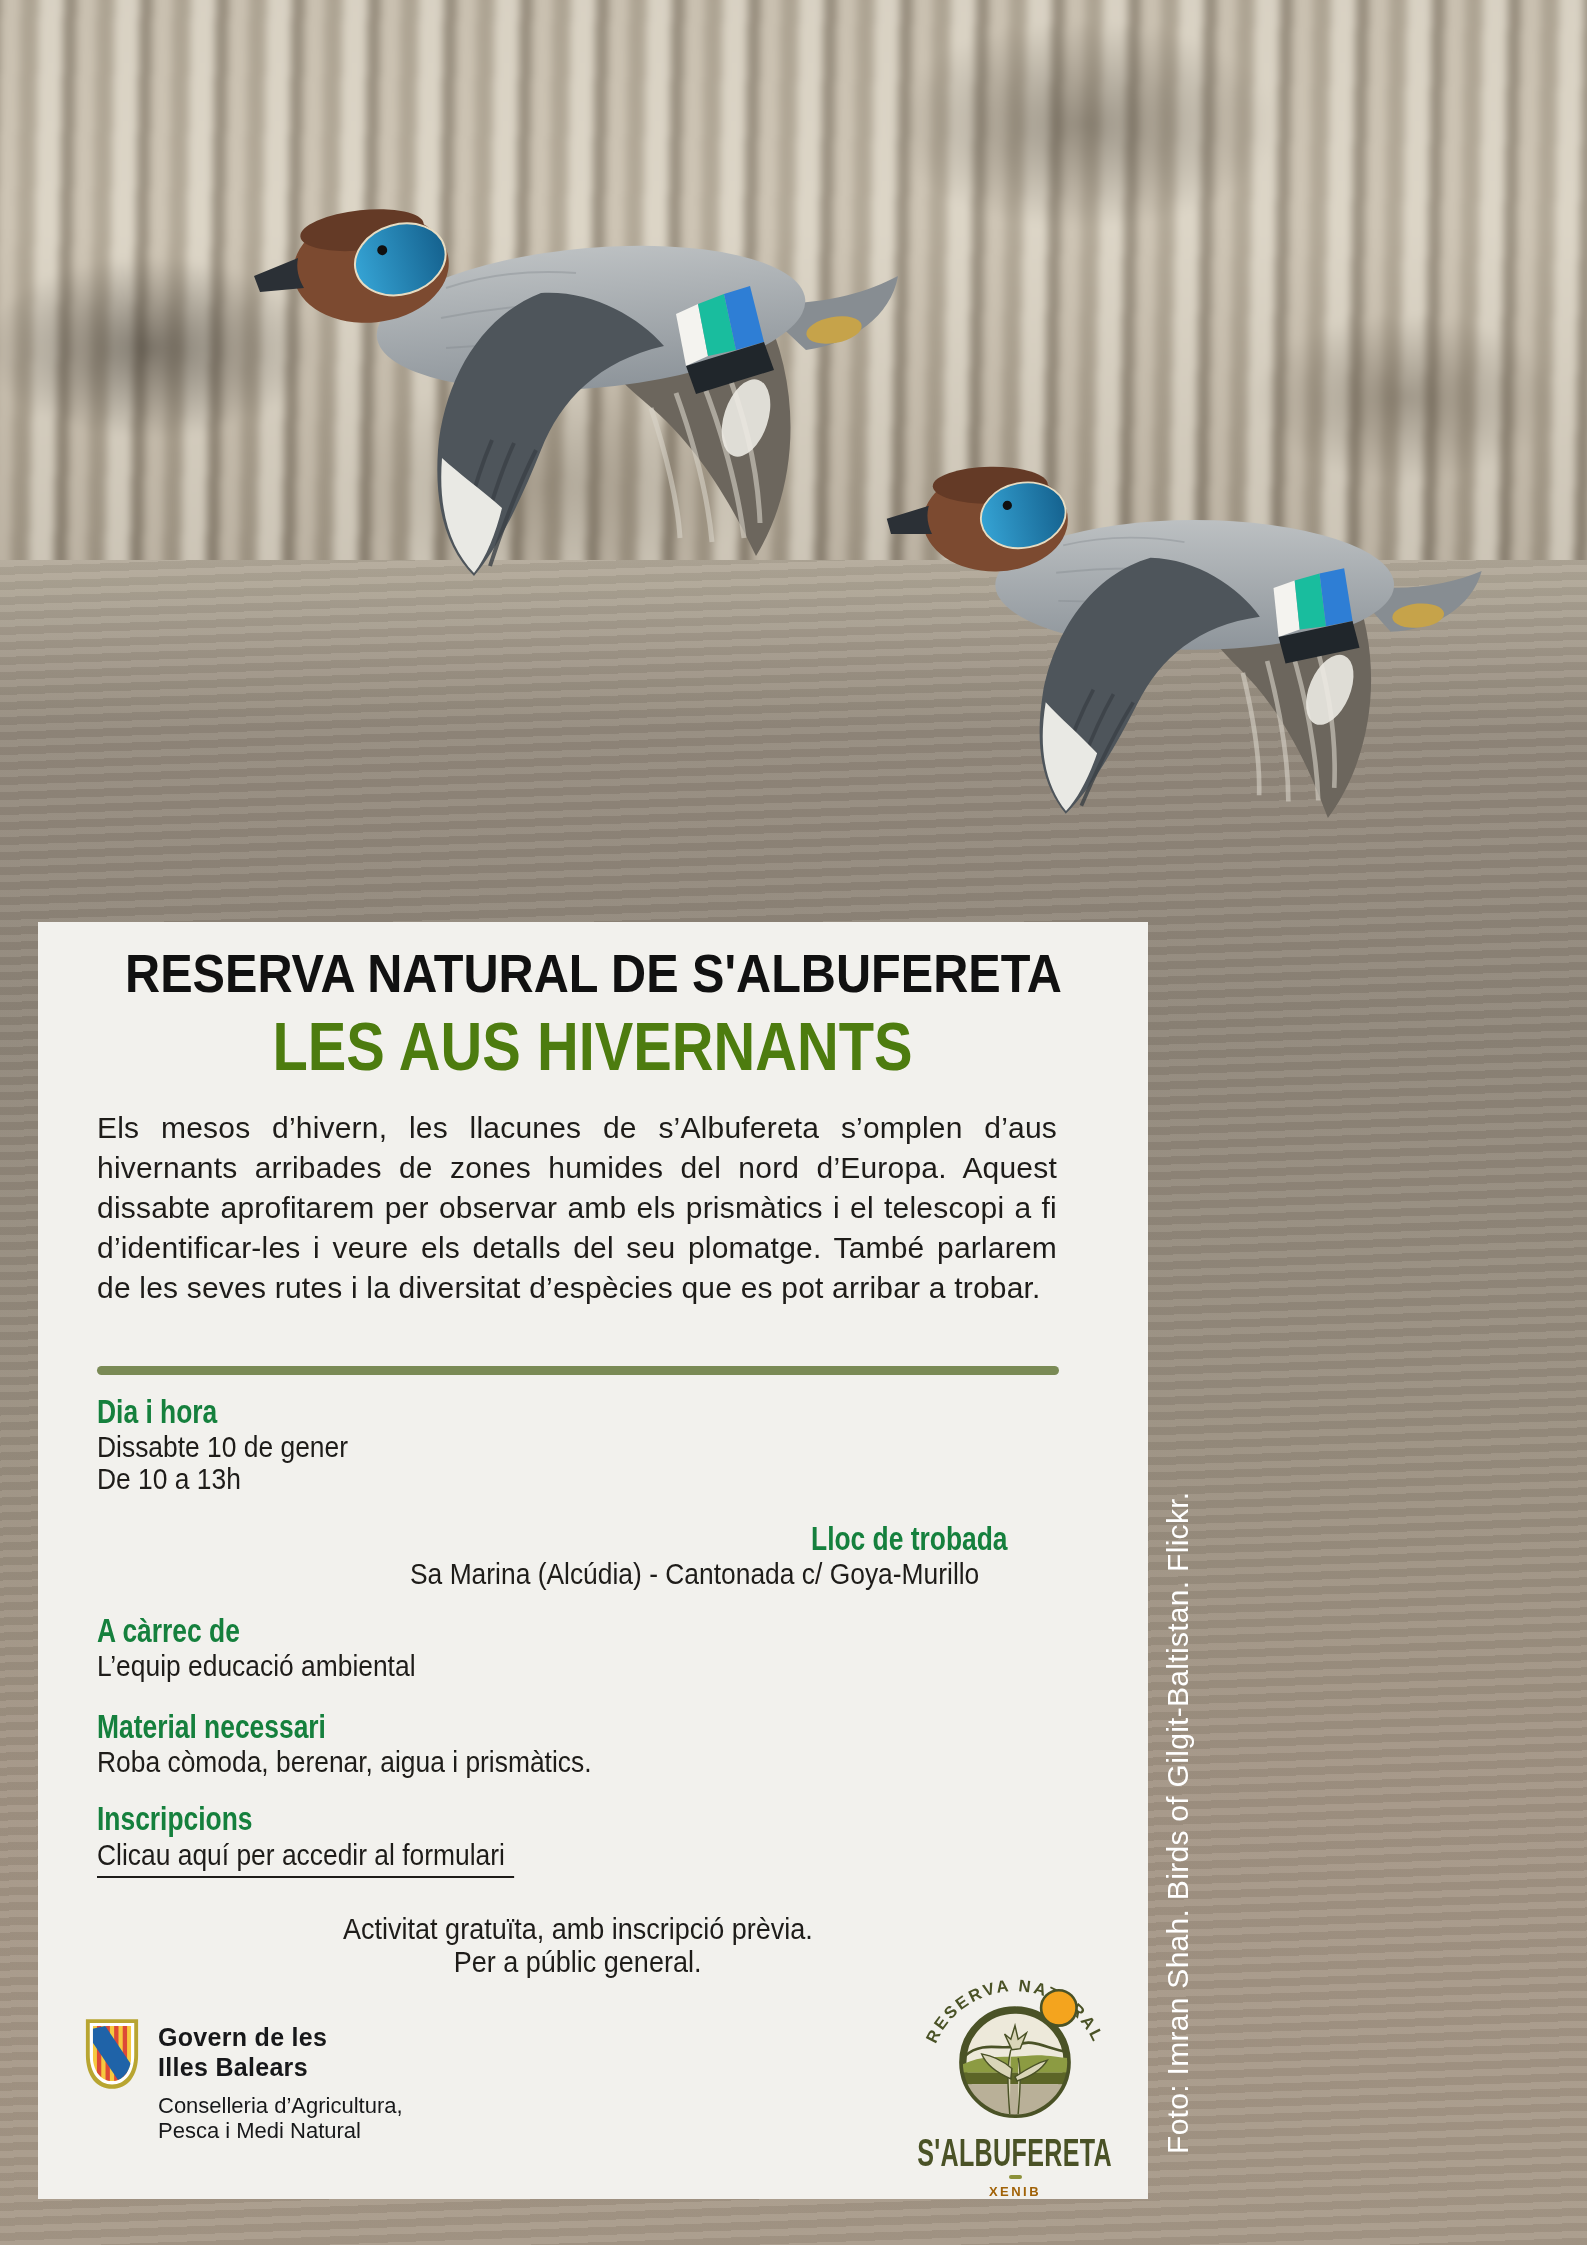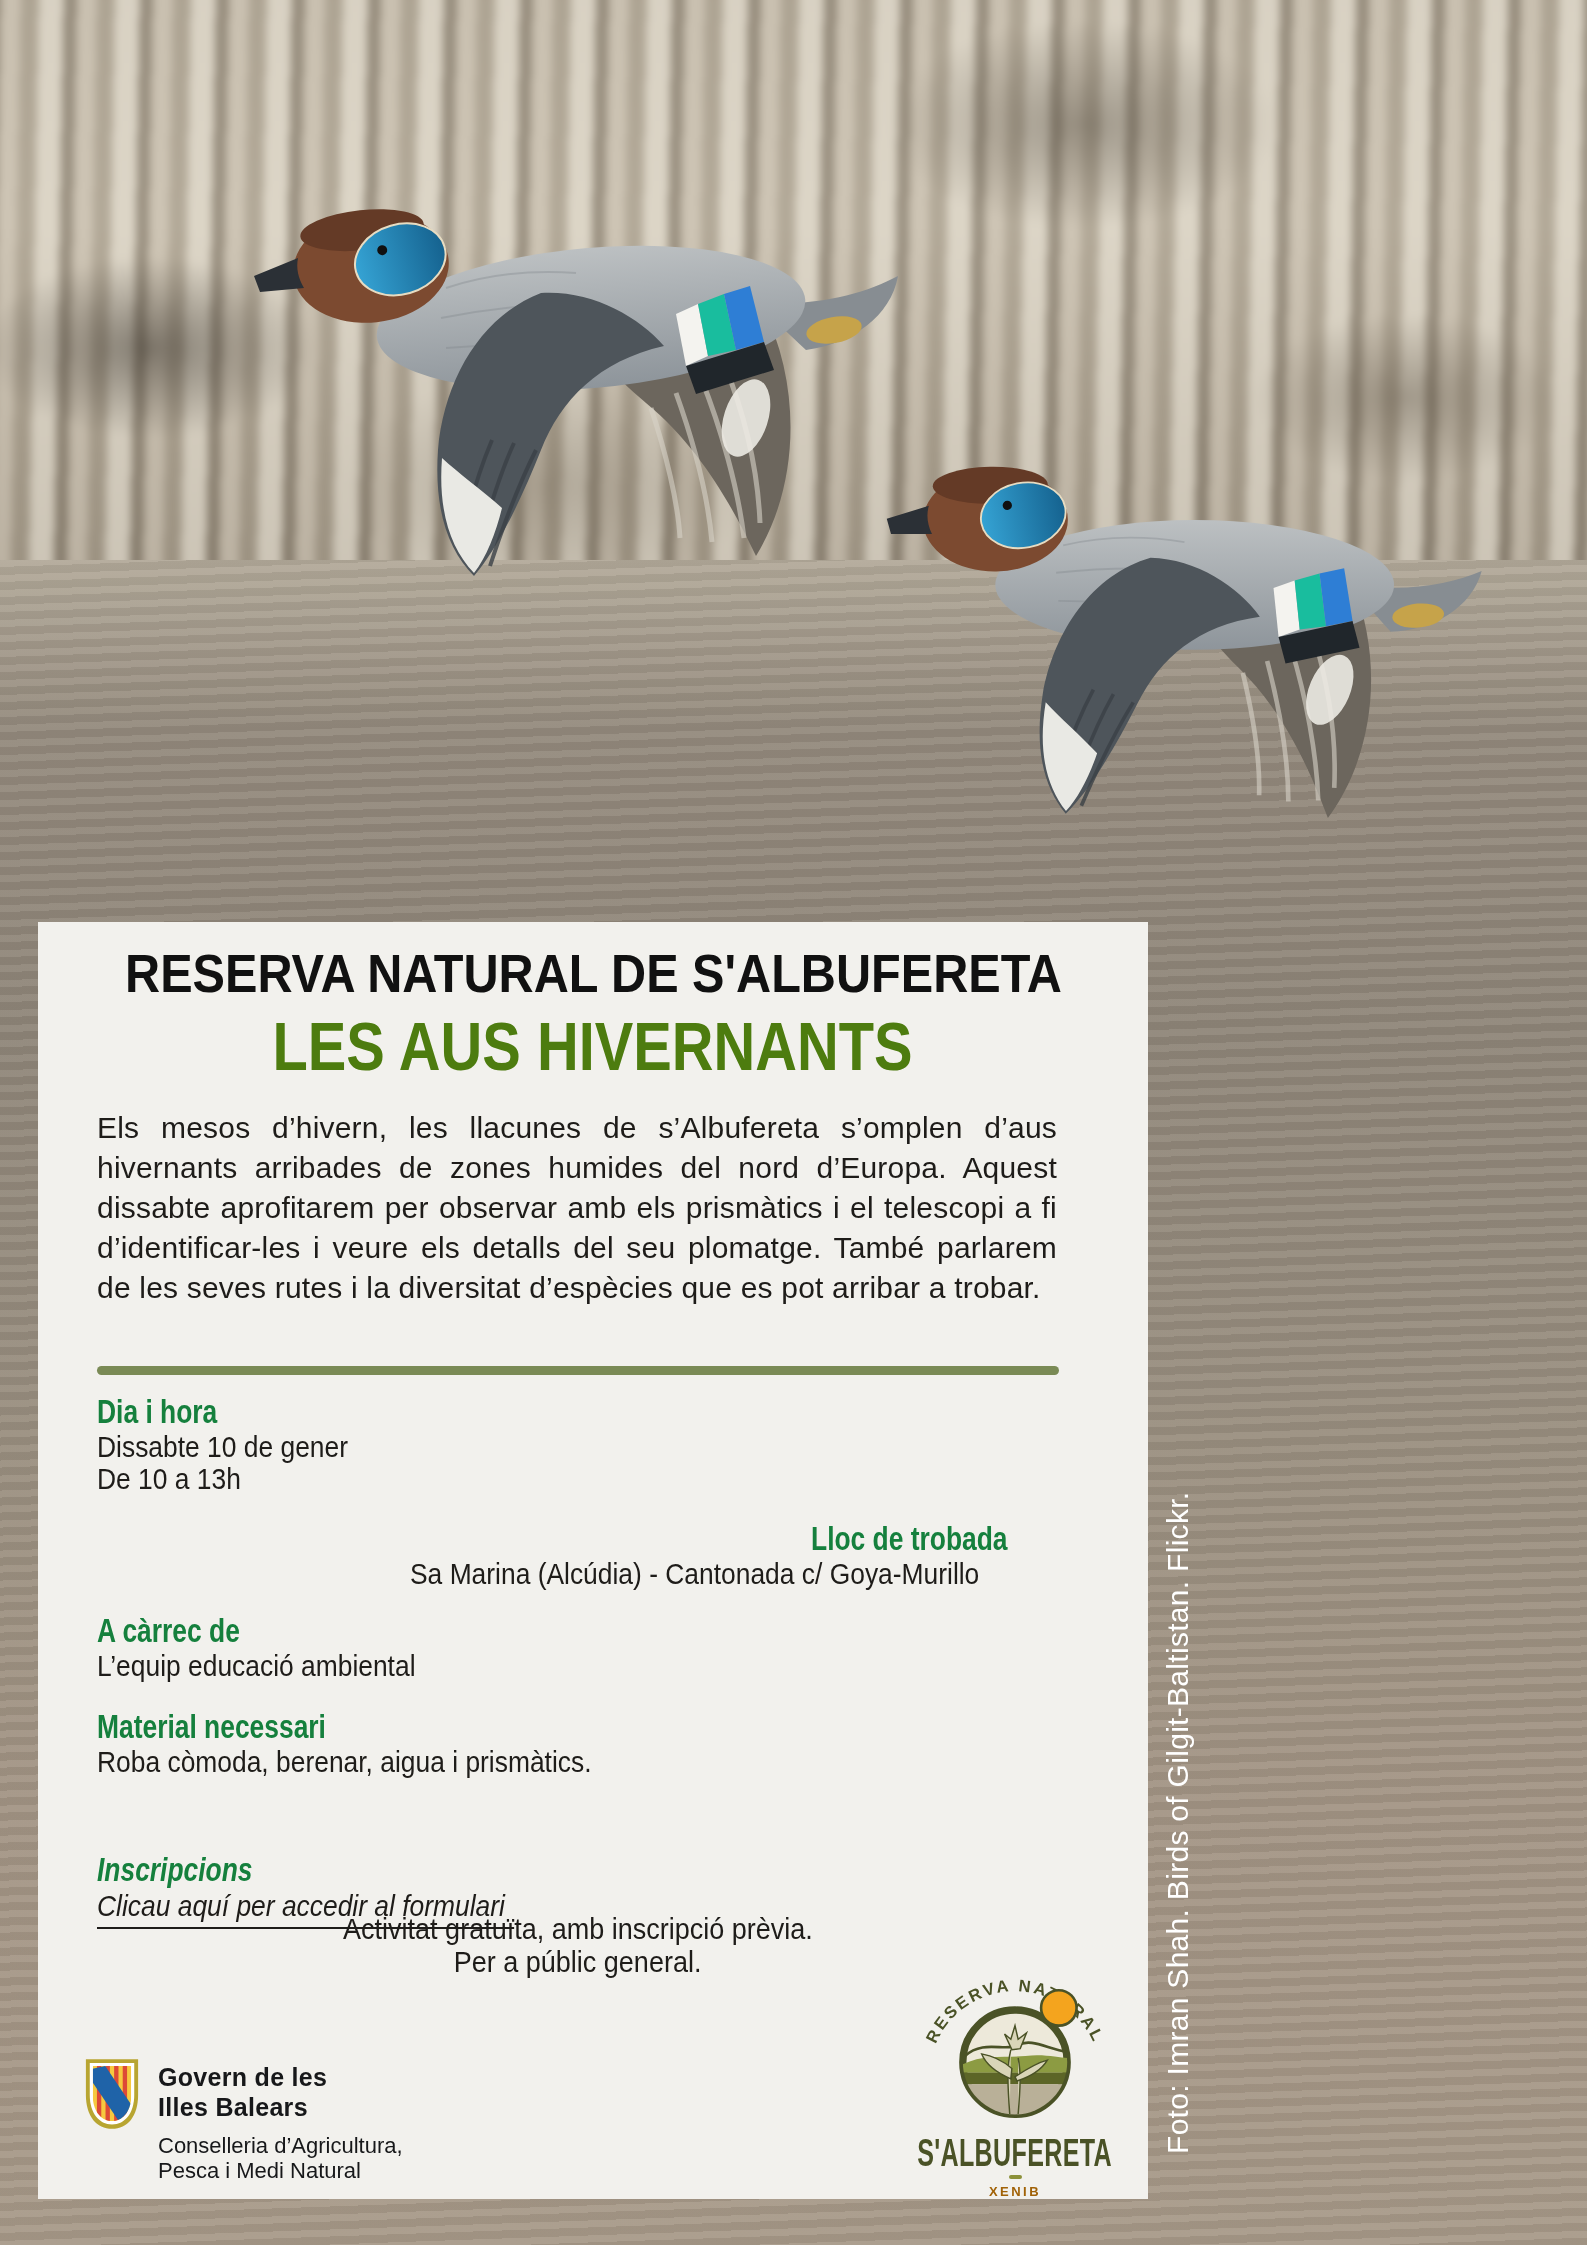--- a/index.html
+++ b/index.html
@@ -47,29 +47,29 @@
   .subtitle .cx{transform:scaleX(.85);}
   .intro{position:absolute; left:59px; top:186px; width:960px;
     font-size:30px; line-height:40px; color:#1E1C19; text-align:justify; letter-spacing:.2px;}
   .divider{position:absolute; left:59px; top:444px; width:962px; height:9px;
     background:#7A8A55; border-radius:5px;}
   .sec{position:absolute; left:59px; width:960px;}
   .sec-h{font-size:33px; font-weight:bold; color:#15803d; line-height:38px; white-space:nowrap;}
   .sec-h .cx{transform:scaleX(.8);}
   .sec-v{font-size:30px; color:#1E1C19; line-height:32px; white-space:nowrap;}
   .sec-v .cx{transform:scaleX(.88);}
-  .s-dia{top:471px;} .s-lloc{top:598px;text-align:right;} .s-carrec{top:690px;} .s-material{top:786px;} .s-ins{top:929px;font-style:italic;}
+  .s-dia{top:471px;} .s-lloc{top:598px;text-align:right;} .s-carrec{top:690px;} .s-material{top:786px;} .s-ins{top:878px;}
   .link{font-size:30px; color:#1E1C19; text-decoration:none;
     border-bottom:2.5px solid #1E1C19; padding:0 10px 4px 0; white-space:nowrap;
     display:inline-block; transform:scaleX(.88); transform-origin:0 50%;}
   .note{position:absolute; left:59px; top:990px; width:962px; text-align:center;
     font-size:30px; color:#1E1C19; line-height:33px;}
   .note .cx{transform:scaleX(.9); transform-origin:50% 50%;}
   
-  .gov{position:absolute; left:45px; top:1094px; display:flex; align-items:flex-start;margin-top:40px;}
+  .gov{position:absolute; left:45px; top:1094px; display:flex; align-items:flex-start;}
   .gov-shield{width:58px; height:76px; flex:0 0 auto;}
   .gov-text{margin-left:17px; padding-top:6px;}
   .gov-name{font-size:25px; font-weight:bold; color:#17181A; line-height:30px; letter-spacing:.3px;}
   .gov-dept{font-size:22px; color:#17181A; line-height:25px;}
   .gov-dept.first{margin-top:11px;}
   
   .reserve{position:absolute; left:852px; top:1040px; width:250px;
     display:flex; flex-direction:column; align-items:center;}
   .reserve-name{margin-top:4px; font-size:38px; font-weight:bold; color:#4A5226;
     white-space:nowrap; transform:scaleX(.66); letter-spacing:.5px; line-height:40px;}

